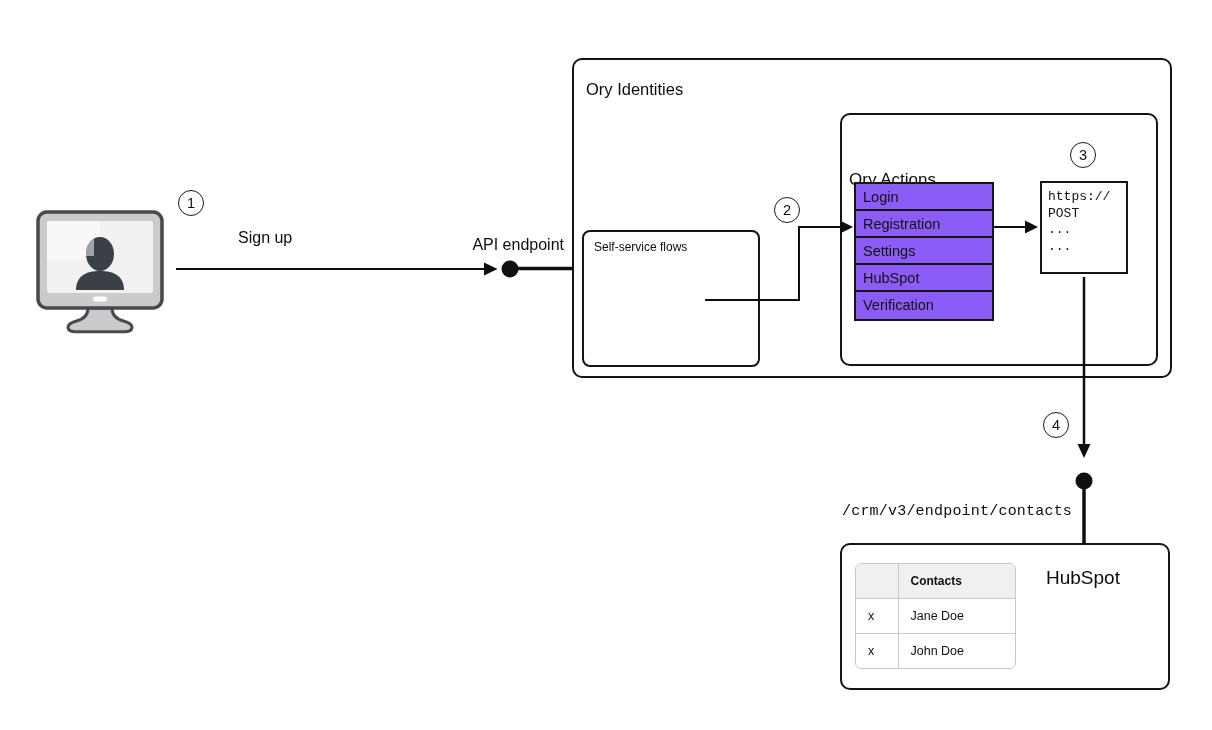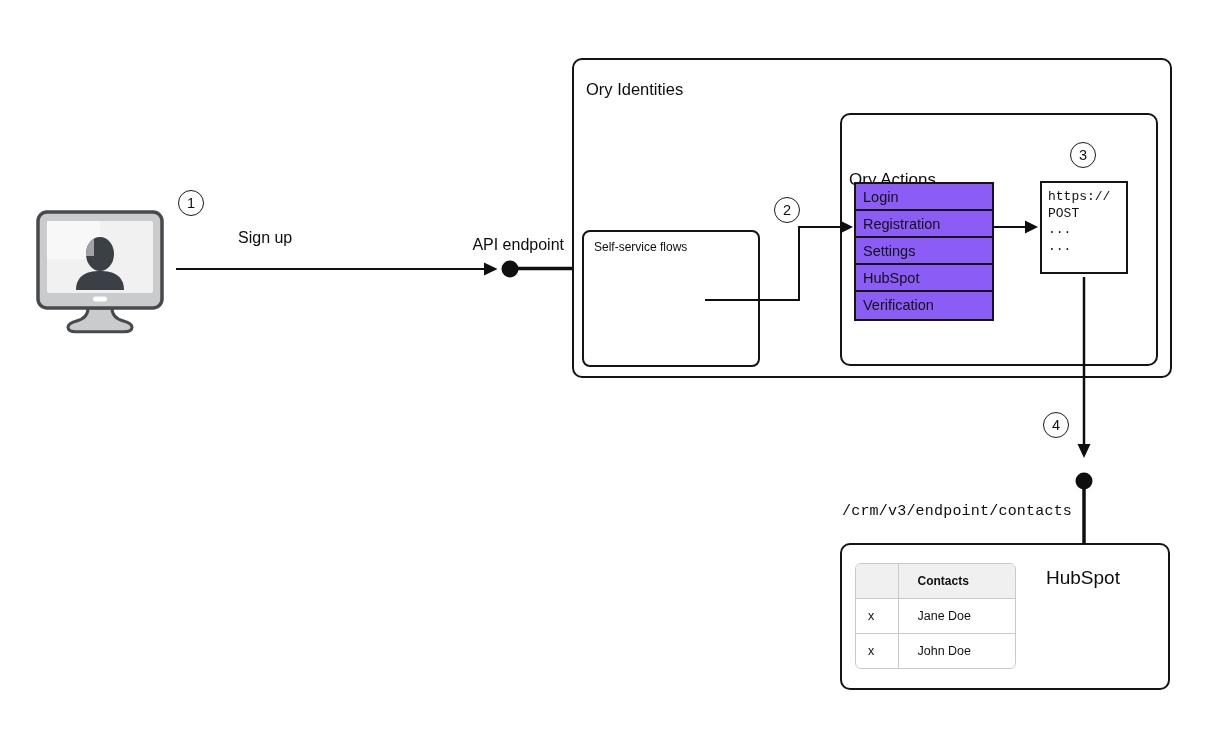--- a/index.html
+++ b/index.html
@@ -78,21 +78,21 @@
   .contacts-table tr > *:first-child { border-left: none; }
   .contacts-table tr > *:last-child { border-right: none; }
   .contacts-table thead tr > * { border-top: none; }
   .contacts-table tbody tr:last-child > * { border-bottom: none; }
   .contacts-table th {
     background: var(--table-header-bg, #f0f0f1);
     height: 34px; font-size: 12px; font-weight: bold;
   }
   .contacts-table td { height: 35px; font-size: 12.5px; font-weight: normal; }
   .contacts-table .c1 { width: 42px; padding-left: 12px; }
-  .contacts-table .c2 { width: 117px; padding-left: 19px; }
+  .contacts-table .c2 { width: 117px; padding-left: 12px; }
 
   
   .badge {
     position: absolute;
     width: 26px; height: 26px;
     border-radius: 50%;
     border: 1.7px solid #1a1a1a;
     background: #fff;
     display: flex; align-items: center; justify-content: center;
     font-size: 14.5px; font-weight: 500;

